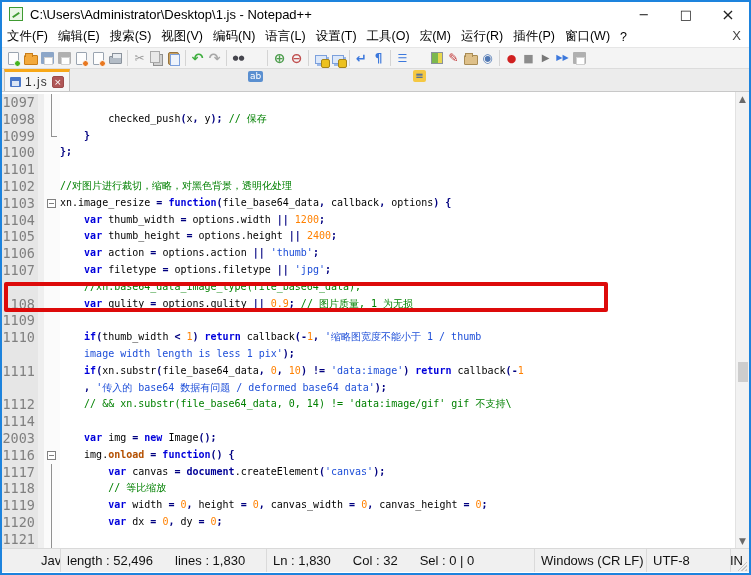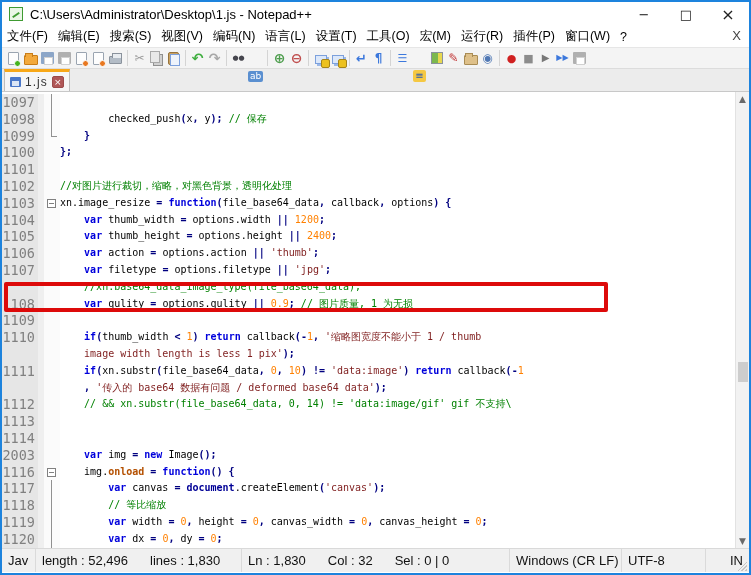--- a/index.html
+++ b/index.html
@@ -61,33 +61,33 @@
   .fv { position:absolute; left:7px; top:0; bottom:0; width:1px; background:#909090; }
   .fe { position:absolute; left:7px; top:0; height:9px; width:1px; background:#909090; }
   .fe2 { position:absolute; left:7px; top:8px; width:6px; height:1px; background:#909090; }
   .fb { position:absolute; left:3px; top:4px; width:9px; height:9px; background:#fff; border:1px solid #808080; }
   .fb::after { content:""; position:absolute; left:1px; right:1px; top:3px; border-top:1px solid #808080; }
   .tk.kw { color:#0000dc; font-weight:bold; }
   .tk.k2 { color:#000096; font-weight:bold; }
   .tk.at { color:#b45000; font-weight:bold; }
   .tk.op { color:#000080; font-weight:bold; }
   .tk.nu { color:#ff8000; }
-  .tk.st { color:#7f1d1d; }
+  .tk.st { color:#1d4ed8; }
   .tk.cm { color:#008000; }
   .tk.id { color:#000000; }
   .redbox { position:absolute; left:2px; top:190px; width:604px; height:30px; border:4px solid #dd0a0a; border-radius:2px; pointer-events:none; }
   .vscroll { width:14px; flex:none; background:#f2f2f2; border-left:1px solid #e2e2e2; position:relative; font-family:"DejaVu Sans", sans-serif; }
   .varr { position:absolute; left:0; width:100%; text-align:center; color:#6a6a6a; font-size:9px; height:14px; line-height:14px; }
   .varr.up { top:0; } .varr.dn { bottom:0; }
   .vthumb { position:absolute; left:2px; width:10px; top:270px; height:20px; background:#cdcdcd; }
   
   .statusbar { height:24px; background:#f0f0f0; border-top:1px solid #d9d9d9; display:flex; align-items:center; font-size:13px; color:#111; }
   .sseg { height:100%; display:flex; align-items:center; border-right:1px solid #dadada; padding:0 6px; white-space:nowrap; overflow:hidden; }
   .sseg .gap { display:inline-block; width:22px; }
-  .seg-doctype { width:34px; flex:none; padding:0 2px 0 6px; }
+  .seg-doctype { width:26px; flex:none; padding:0 2px 0 6px;margin-left:33px; }
   .seg-size { width:206px; flex:none; }
   .seg-pos { width:268px; flex:none; }
   .seg-eol { width:112px; flex:none; }
   .seg-enc { width:84px; flex:none; }
   .seg-mode { flex:1; justify-content:flex-end; border-right:none; padding-right:6px; }
   .grip { position:absolute; right:2px; bottom:2px; width:11px; height:11px; background:linear-gradient(135deg, transparent 55%, #c4c4c4 55%, #c4c4c4 62%, transparent 62%, transparent 72%, #c4c4c4 72%, #c4c4c4 79%, transparent 79%, transparent 89%, #c4c4c4 89%); }
 </style>
 </head>
 <body>
 
@@ -355,26 +355,20 @@
           <span class="ln"></span>
           <span class="bm"></span>
           <span class="fm"></span>
           <span class="code"><span class="tk op">    , </span><span class="tk st">'传入的 base64 数据有问题 / deformed base64 data'</span><span class="tk op">);</span></span>
         </div>
         <div class="row">
           <span class="ln">1112</span>
           <span class="bm"></span>
           <span class="fm"></span>
           <span class="code"><span class="tk cm">    // &amp;&amp; xn.substr(file_base64_data, 0, 14) != 'data:image/gif' gif 不支持\</span></span>
-        </div>
-        <div class="row">
-          <span class="ln">1113</span>
-          <span class="bm"></span>
-          <span class="fm"></span>
-          <span class="code"></span>
         </div>
         <div class="row">
           <span class="ln">1114</span>
           <span class="bm"></span>
           <span class="fm"></span>
           <span class="code"></span>
         </div>
         <div class="row">
           <span class="ln">2003</span>
           <span class="bm"></span>

